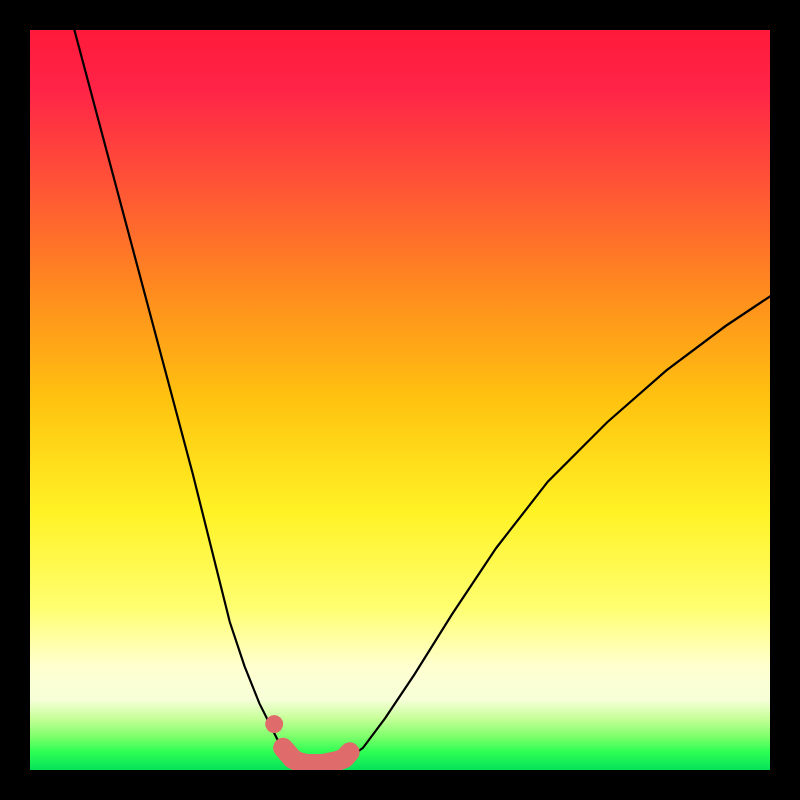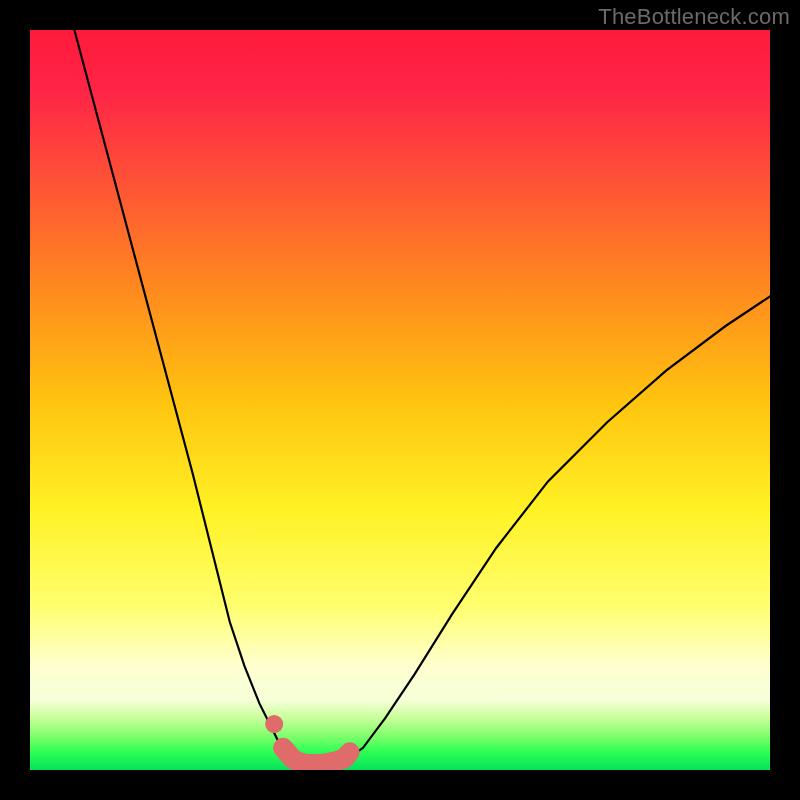--- a/index.html
+++ b/index.html
@@ -36,21 +36,20 @@
     font-weight: 500;
     letter-spacing: 0.2px;
   }
   svg { display: block; }
 </style>
 </head>
 <body>
 
 <div class="frame">
 
-  <div class="watermark">TheBottleneck.com</div>
 
   <div class="plot-area">
     <svg id="plot-svg" viewBox="0 0 740 740" width="740" height="740">
       <defs>
         <linearGradient id="bg-grad" x1="0" y1="0" x2="0" y2="1">
             <stop offset="0.00%" stop-color="#ff1a3a"></stop>
             <stop offset="8.00%" stop-color="#ff2447"></stop>
             <stop offset="20.00%" stop-color="#ff5037"></stop>
             <stop offset="35.00%" stop-color="#ff8a1f"></stop>
             <stop offset="50.00%" stop-color="#ffc30f"></stop>

